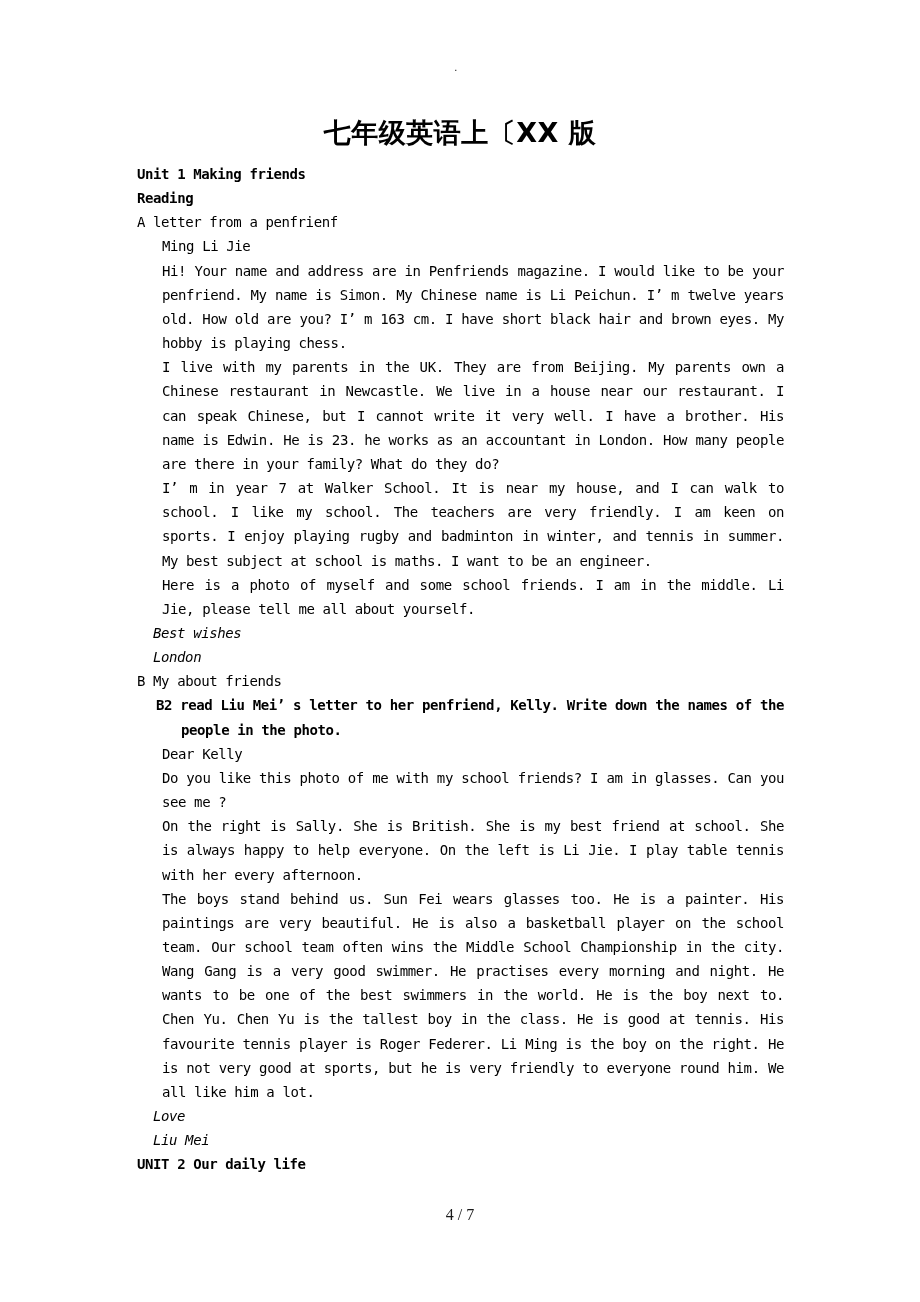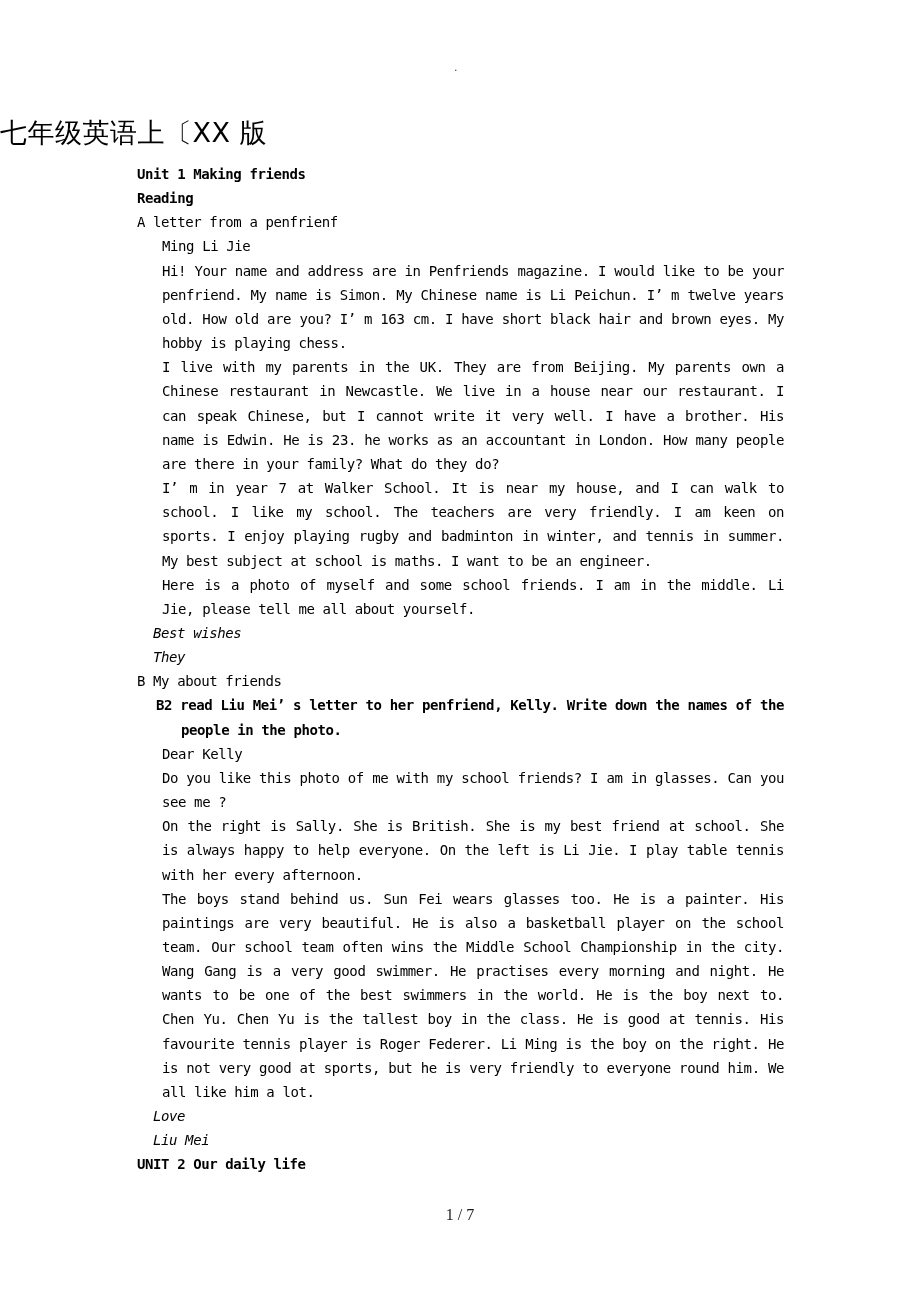--- a/index.html
+++ b/index.html
@@ -17,23 +17,23 @@
   .stray-dot {
     position: absolute;
     left: 454px; top: 62px;
     font-family: "DejaVu Sans", sans-serif;
     font-size: 11px; line-height: 11px;
     color: #333333;
   }
   .doc-title {
     position: absolute;
     left: 0; top: 116px; width: 100%;
-    text-align: left;
+    text-align: center;
     font-family: "DejaVu Sans", sans-serif;
-    font-weight: 400;
+    font-weight: 700;
     font-size: 27px; line-height: 33px;
     letter-spacing: 0.5px;
   }
   .doc-body {
     position: absolute;
     left: 137px; top: 162px; width: 647px;
     font-family: "DejaVu Sans Mono", monospace;
     font-size: 14px;
     line-height: 24.15px;
     letter-spacing: -0.4px;
@@ -73,27 +73,27 @@
   <div class="doc-body">
       <div class="block heading">Unit 1 Making friends</div>
       <div class="block heading">Reading</div>
       <div class="block plain">A letter from a penfrienf</div>
       <div class="block salutation">Ming Li Jie</div>
       <div class="block letter">Hi! Your name and address are in Penfriends magazine. I would like to be your penfriend. My name is Simon. My Chinese name is Li Peichun. I’ m twelve years old. How old are you? I’ m 163 cm. I have short black hair and brown eyes. My hobby is playing chess.</div>
       <div class="block letter">I live with my parents in the UK. They are from Beijing. My parents own a Chinese restaurant in Newcastle. We live in a house near our restaurant. I can speak Chinese, but I cannot write it very well. I have a brother. His name is Edwin. He is 23. he works as an accountant in London. How many people are there in your family? What do they do?</div>
       <div class="block letter">I’ m in year 7 at Walker School. It is near my house, and I can walk to school. I like my school. The teachers are very friendly. I am keen on sports. I enjoy playing rugby and badminton in winter, and tennis in summer. My best subject at school is maths. I want to be an engineer.</div>
       <div class="block letter">Here is a photo of myself and some school friends. I am in the middle. Li Jie, please tell me all about yourself.</div>
       <div class="block closing">Best wishes</div>
-      <div class="block closing">They</div>
+      <div class="block closing">London</div>
       <div class="block plain">B My about friends</div>
       <div class="block heading-hang">B2 read Liu Mei’ s letter to her penfriend, Kelly. Write down the names of the people in the photo.</div>
       <div class="block salutation">Dear Kelly</div>
       <div class="block letter">Do you like this photo of me with my school friends? I am in glasses. Can you see me ?</div>
       <div class="block letter">On the right is Sally. She is British. She is my best friend at school. She is always happy to help everyone. On the left is Li Jie. I play table tennis with her every afternoon.</div>
       <div class="block letter">The boys stand behind us. Sun Fei wears glasses too. He is a painter. His paintings are very beautiful. He is also a basketball player on the school team. Our school team often wins the Middle School Championship in the city. Wang Gang is a very good swimmer. He practises every morning and night. He wants to be one of the best swimmers in the world. He is the boy next to. Chen Yu. Chen Yu is the tallest boy in the class. He is good at tennis. His favourite tennis player is Roger Federer. Li Ming is the boy on the right. He is not very good at sports, but he is very friendly to everyone round him. We all like him a lot.</div>
       <div class="block closing">Love</div>
       <div class="block closing">Liu Mei</div>
       <div class="block heading">UNIT 2 Our daily life</div>
     </div>
 
-  <div class="page-footer">1 / 7</div>
+  <div class="page-footer">4 / 7</div>
 
 </div>
 
 </body></html>

